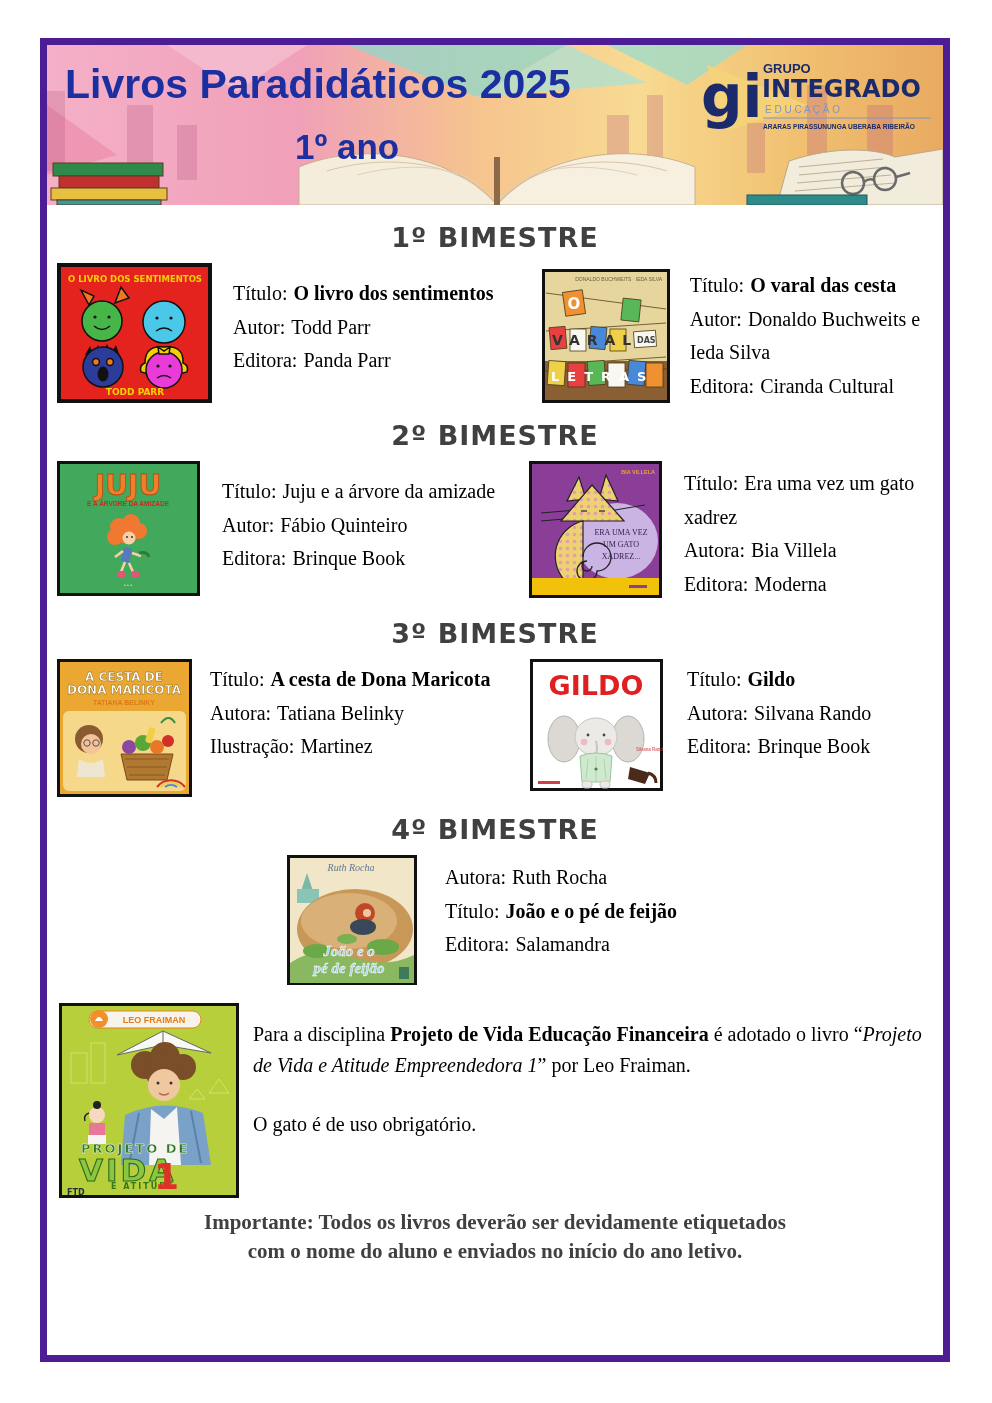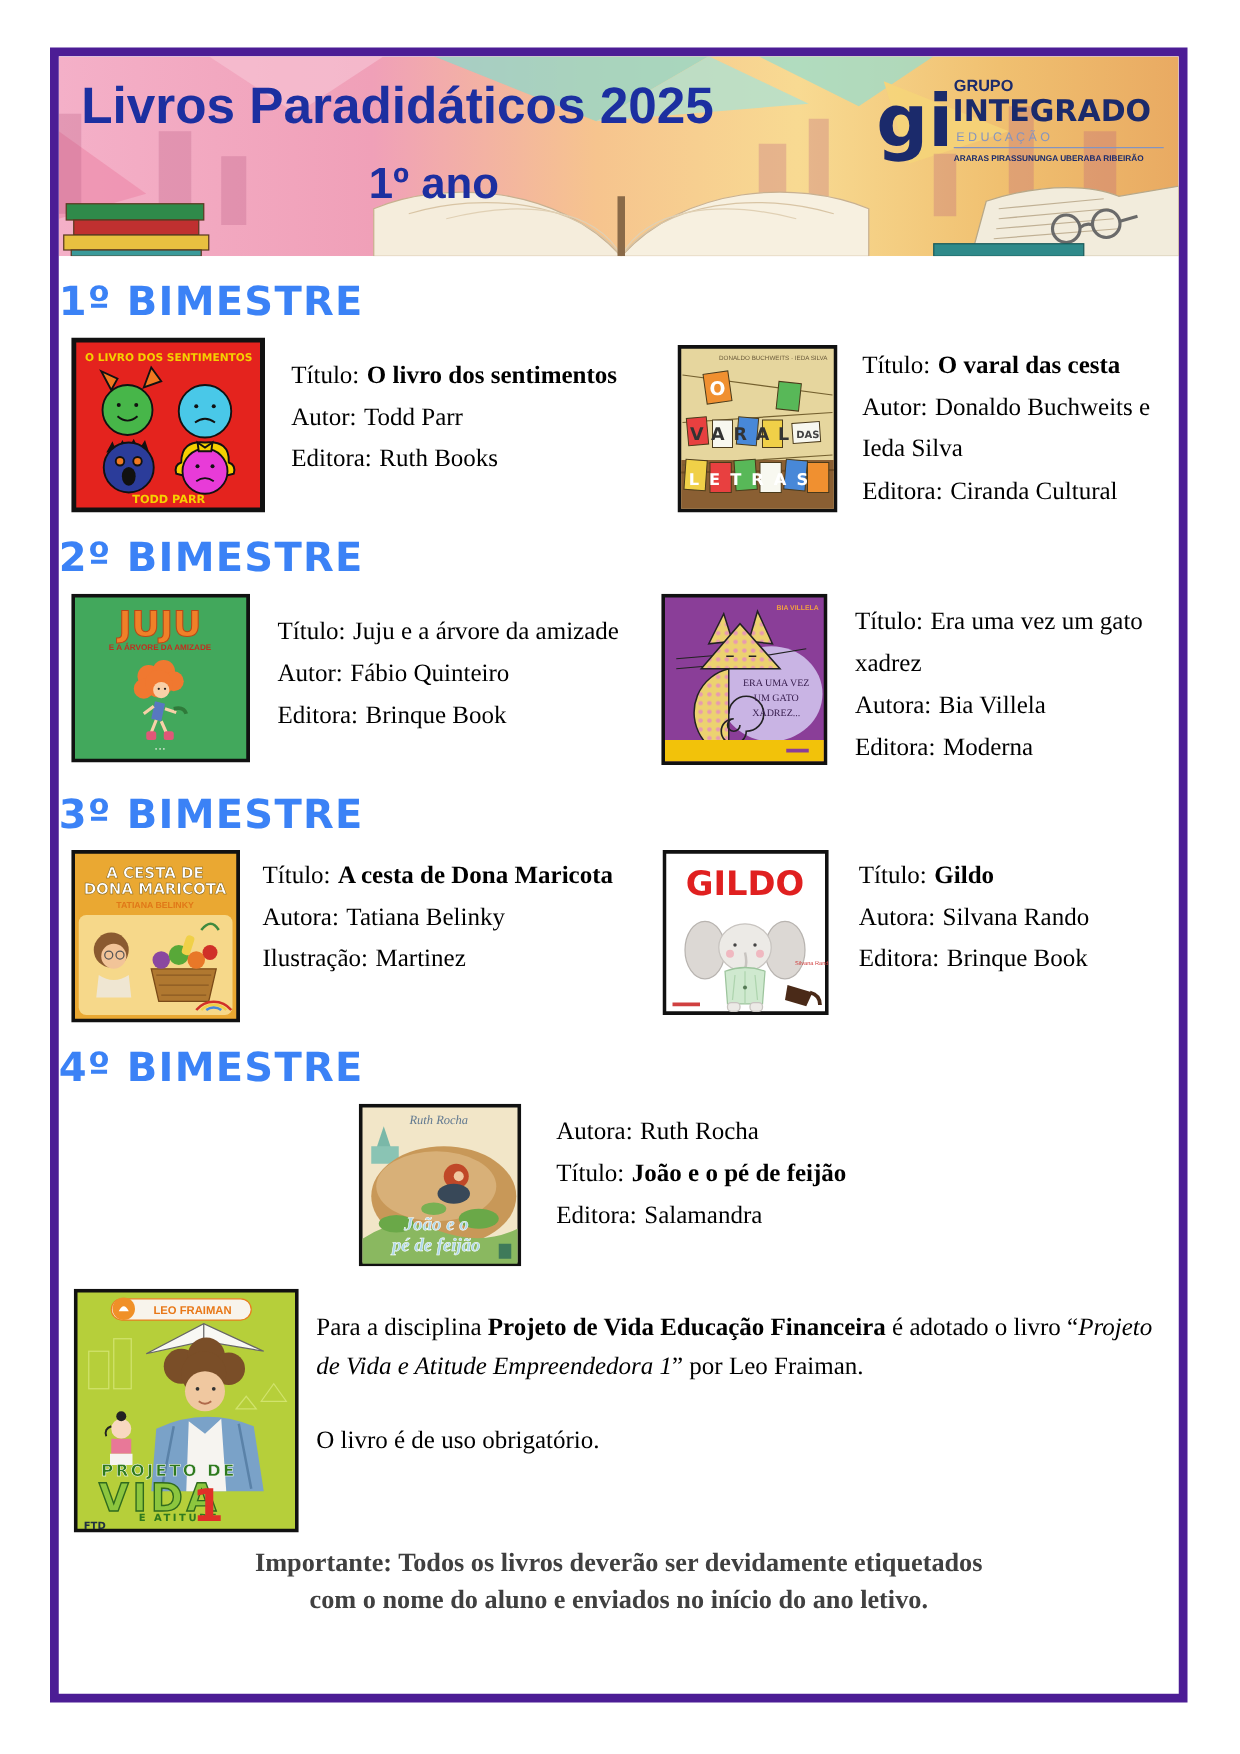--- a/index.html
+++ b/index.html
@@ -11,23 +11,23 @@
   
   .banner{position:relative;width:896px;height:160px;overflow:hidden;}
   .banner svg{display:block;}
   .banner-title{position:absolute;left:18px;top:16px;
     font-family:"Liberation Sans",sans-serif;font-weight:bold;font-size:41px;color:#1c2fa0;}
   .banner-sub{position:absolute;left:248px;top:82px;
     font-family:"Liberation Sans",sans-serif;font-weight:bold;font-size:35px;color:#1c2fa0;}
   .logo{position:absolute;right:8px;top:10px;}
 
   
-  .bimestre{margin:17px 0 10px 0;
-    font-family:"DejaVu Sans",sans-serif;font-weight:bold;font-size:32px;
-    letter-spacing:1px;color:#3b82f6;}
+  .bimestre{margin:17px 0 10px 0;text-align:center;
+    font-family:"DejaVu Sans",sans-serif;font-weight:bold;font-size:27px;
+    letter-spacing:1px;color:#404040;}
 
   
   .row{display:flex;align-items:flex-start;padding:0 8px 0 10px;}
   .cover{flex:none;display:block;}
   .binfo{font-size:20px;line-height:33.5px;color:#000;padding-top:14px;}
   .lbl{margin-right:6px;}
   .val.b{font-weight:bold;}
 
   
   .pvrow{display:flex;align-items:flex-start;padding:0 12px;margin-top:18px;}
@@ -151,21 +151,21 @@
         <path d="M100 115 q7 -5 14 0" fill="none"></path>
         <circle cx="101" cy="103" r="1.6" fill="#111" stroke="none"></circle>
             <circle cx="113" cy="103" r="1.6" fill="#111" stroke="none"></circle>
         <path d="M101 84 l6 4 l6 -4 l-1 7 l-10 0 z" fill="#f5d000"></path>
       </g>
       <text x="78" y="132" text-anchor="middle" font-family="DejaVu Sans,sans-serif" font-size="9" font-weight="bold" fill="#f5d000">TODD PARR</text>
     </svg>
     <div class="binfo" style="margin-left:21px;width:302px;">
       <div><span class="lbl">Título:</span><span class="val b">O livro dos sentimentos</span></div>
       <div><span class="lbl">Autor:</span><span class="val">Todd Parr</span></div>
-      <div><span class="lbl">Editora:</span><span class="val">Ruth Books</span></div>
+      <div><span class="lbl">Editora:</span><span class="val">Panda Parr</span></div>
     </div>
     <svg class="cover" style="margin-left:10px;margin-top:6px;" width="128" height="134" viewBox="0 0 128 134">
       <rect x="1.5" y="1.5" width="125" height="131" fill="#e6d69e" stroke="#111" stroke-width="3"></rect>
       <rect x="3" y="92" width="122" height="39" fill="#8a5f33"></rect>
       <line x1="3" y1="102" x2="125" y2="100" stroke="#6f4c26" stroke-width="1.5"></line>
       <text x="120" y="12" text-anchor="end" font-family="Liberation Sans,sans-serif" font-size="5" fill="#6a5a3a">DONALDO BUCHWEITS · IEDA SILVA</text>
       <g stroke="#74602f" stroke-width="1">
         <line x1="4" y1="24" x2="124" y2="40"></line>
             <line x1="4" y1="62" x2="124" y2="54"></line>
             <line x1="4" y1="96" x2="124" y2="88"></line>
@@ -391,21 +391,21 @@
         <rect x="29" y="132" width="18" height="9" fill="#f6f4f0"></rect>
       </g>
       <text x="22" y="150" font-family="DejaVu Sans,sans-serif" font-size="13" font-weight="bold" fill="#2f7a1e" stroke="#fff" stroke-width="0.4" letter-spacing="2">PROJETO DE</text>
       <text x="20" y="178" font-family="DejaVu Sans,sans-serif" font-size="31" font-weight="bold" fill="#8cc63e" stroke="#2f6a1e" stroke-width="1.1" letter-spacing="3">VIDA</text>
       <text x="52" y="186" font-family="DejaVu Sans,sans-serif" font-size="8" font-weight="bold" fill="#2f7a1e" letter-spacing="2">E ATITUDE</text>
       <text x="120" y="186" text-anchor="end" font-family="DejaVu Sans,sans-serif" font-size="36" font-weight="bold" fill="#e03028">1</text>
       <text x="8" y="192" font-family="DejaVu Sans,sans-serif" font-size="8" font-weight="bold" fill="#203040">FTD</text>
     </svg>
     <div class="pvtext">
       <div><span>Para a disciplina </span><span class="pv-b">Projeto de Vida  Educação Financeira</span><span> é adotado o livro </span><span>“</span><span class="pv-i">Projeto de Vida e Atitude Empreendedora 1</span><span>” </span><span>por Leo Fraiman.</span></div>
-      <div class="pv-mand">O livro é de uso obrigatório.</div>
+      <div class="pv-mand">O gato é de uso obrigatório.</div>
     </div>
   </div>
 
   <div class="footer">
     <div>Importante: Todos os livros deverão ser devidamente etiquetados</div>
     <div>com o nome do aluno e enviados no início do ano letivo.</div>
   </div>
 
 </div>
 </div>

